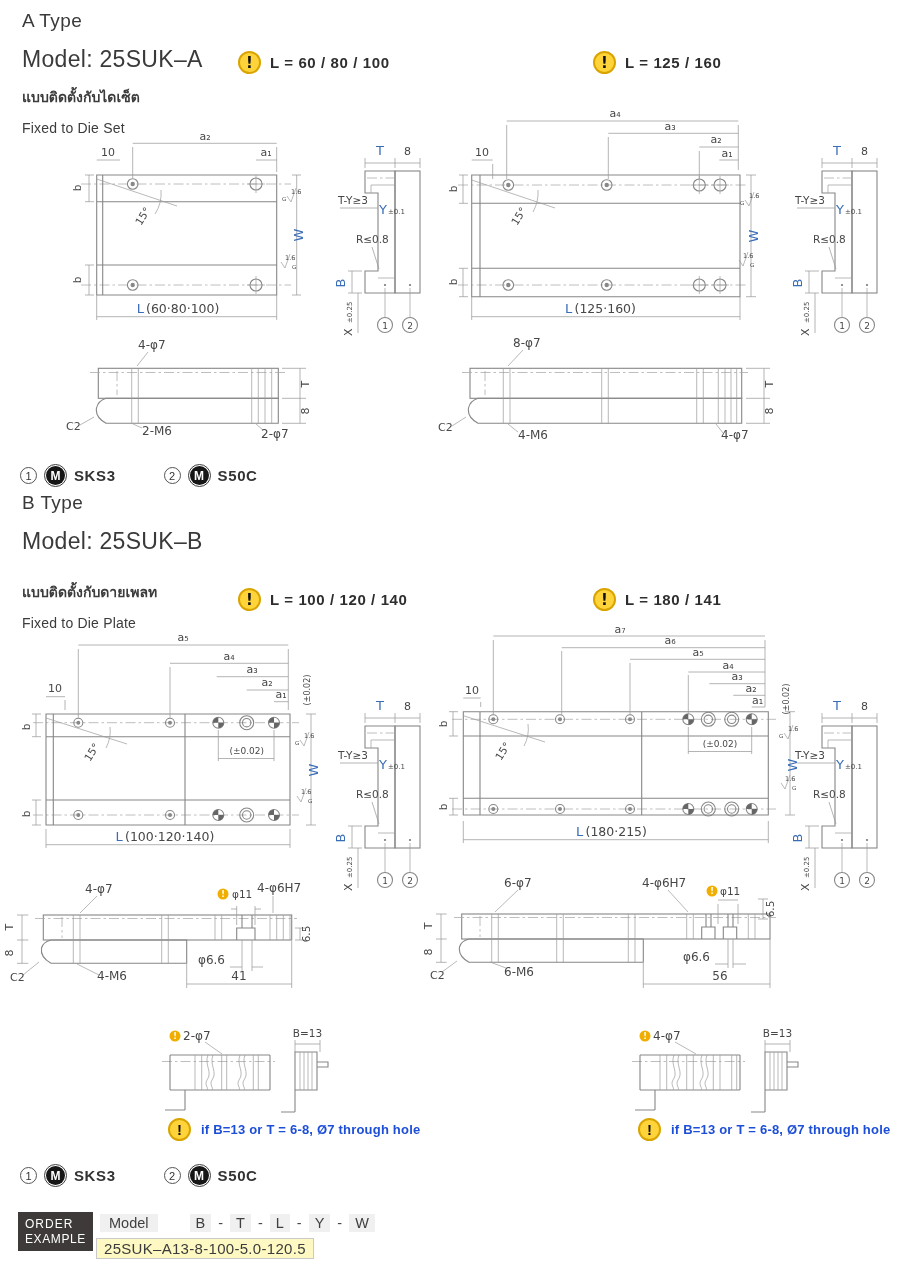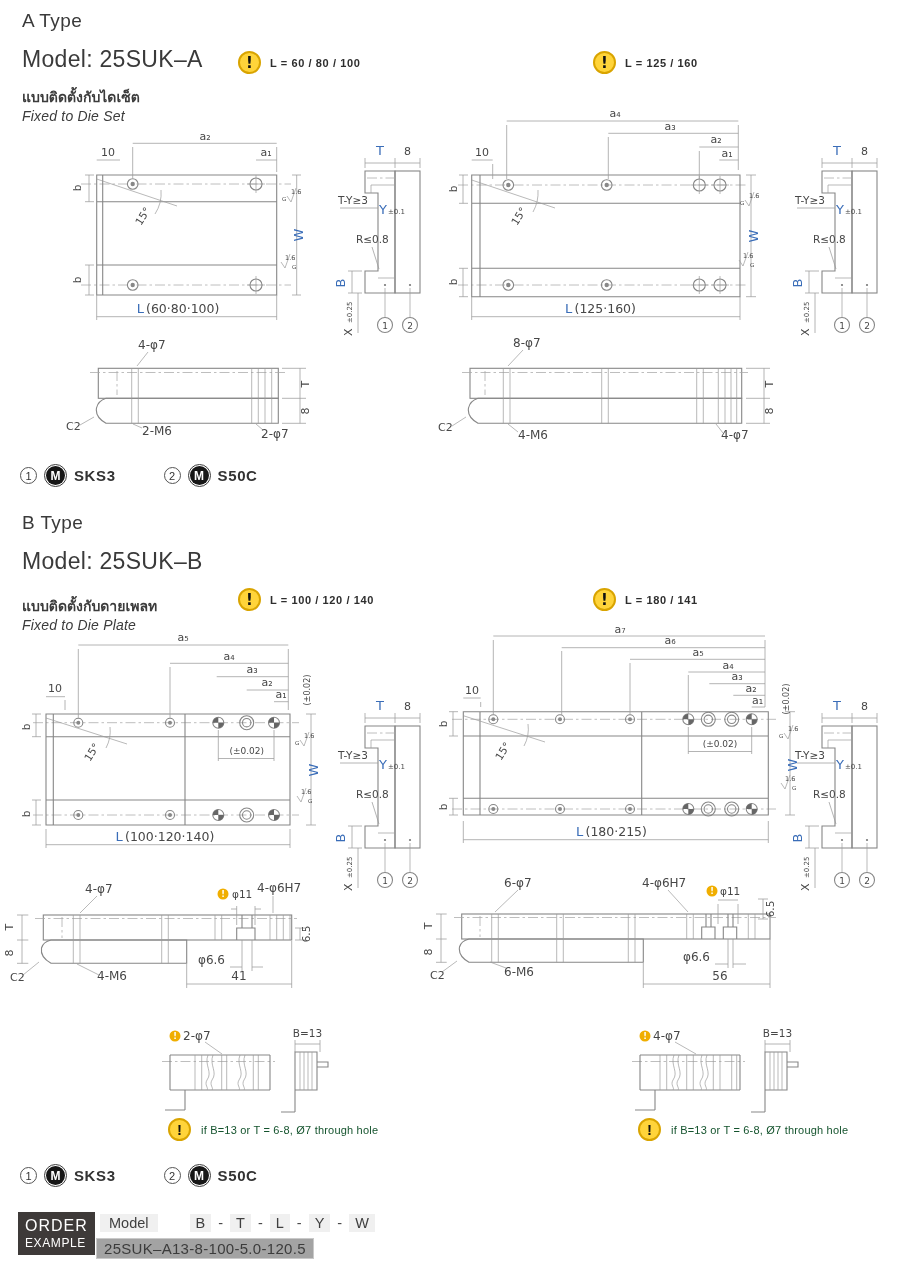--- a/index.html
+++ b/index.html
@@ -4,50 +4,50 @@
 <style>
   * { margin:0; padding:0; box-sizing:border-box; }
   html,body { background:#fff; }
   body { width:911px; height:1278px; position:relative; overflow:hidden;
          font-family:"Liberation Sans",sans-serif; color:#3c3c3c; }
   .abs { position:absolute; }
 
   .type-title { font-size:19px; color:#3a3a3a; letter-spacing:.4px; }
   .model-title { font-size:23px; color:#3a3a3a; margin-top:14px; letter-spacing:.3px; }
   .sub-th { font-size:14px; font-weight:bold; margin-top:13px; font-family:"DejaVu Sans",sans-serif; }
-  .sub-en { font-size:14px; margin-top:0; letter-spacing:.2px;font-style:italic; }
+  .sub-en { font-size:14px; margin-top:12px; letter-spacing:.2px; }
 
   .warn { display:flex; align-items:center; gap:9px; }
   .warn-ic { width:23px; height:23px; border-radius:50%; background:#ffd43a; border:2px solid #d9a400;
              color:#111; font-weight:bold; font-size:15px; display:flex; align-items:center; justify-content:center;
              font-family:"DejaVu Sans",sans-serif; }
-  .warn-tx { font-size:11px; font-weight:bold; color:#2e2e2e; letter-spacing:.6px; }
+  .warn-tx { font-size:15px; font-weight:bold; color:#2e2e2e; letter-spacing:.6px; }
 
   .mat-row { display:flex; align-items:center; gap:7px; font-size:15px; color:#333; }
   .mat-num { width:17px; height:17px; border:1px solid #555; border-radius:50%; font-size:11px;
              display:flex; align-items:center; justify-content:center; color:#333; }
   .mat-m { width:19px; height:19px; border-radius:50%; background:#161616; color:#fff; font-weight:bold;
            font-size:12px; display:flex; align-items:center; justify-content:center;
            outline:1.5px solid #3c3c3c; outline-offset:1.5px; margin:0 2px; }
   .mat-code { letter-spacing:.6px;font-weight:bold; }
   .mat-gap { width:34px; }
 
   .note { display:flex; align-items:center; gap:10px; }
   .note-ic { width:23px; height:23px; border-radius:50%; background:#ffd43a; border:2px solid #d9a400;
              color:#111; font-weight:bold; font-size:15px; display:flex; align-items:center; justify-content:center; }
-  .note-tx { font-size:11px; font-weight:normal; color:#14532d; letter-spacing:.2px; }
+  .note-tx { font-size:13px; font-weight:bold; color:#1d4ed8; letter-spacing:.2px; }
 
   .order-box { background:#3e3a39; color:#fff; padding:5px 7px; }
-  .order-l1 { font-size:16px; letter-spacing:1px; }
+  .order-l1 { font-size:12px; letter-spacing:1px; }
   .order-l2 { font-size:12px; letter-spacing:.6px; margin-top:1px; }
   .order-row { display:flex; align-items:center; gap:7px; font-size:14.5px; color:#3f3f3f; }
   .chip { background:#f0f0f0; padding:1px 9px; }
   .chip-s { background:#f0f0f0; padding:1px 6px; }
   .order-sep { color:#4a4a4a; }
-  .ex-box { border:1px solid #c9c9c9; background:#a3a3a3; padding:1px 7px; font-size:15px; color:#3c3c3c;
+  .ex-box { border:1px solid #c9c9c9; background:#fef9c3; padding:1px 7px; font-size:15px; color:#3c3c3c;
             letter-spacing:.3px; }
 
   svg { overflow:visible; }
   svg text { font-family:"DejaVu Sans","Liberation Sans",sans-serif; fill:#474747; }
   .o  { stroke:#878787; stroke-width:1.1; fill:none; }
   .th { stroke:#9b9b9b; stroke-width:.7; fill:none; }
   .d  { stroke:#9b9b9b; stroke-width:.75; fill:none; }
   .c  { stroke:#a8a8a8; stroke-width:.75; fill:none; stroke-dasharray:10 3 2.5 3; }
   .t11 { font-size:11px; } .t10 { font-size:10.5px; } .t12 { font-size:12px; }
   .t9 { font-size:9px; } .t8 { font-size:8px; } .t7 { font-size:7px; }
@@ -236,24 +236,24 @@
 <div class="abs mat-row" style="left:20px;top:466px">
   <span class="mat-num">1</span>
   <span class="mat-m">M</span>
   <span class="mat-code">SKS3</span>
   <span class="mat-gap"></span>
   <span class="mat-num">2</span>
   <span class="mat-m">M</span>
   <span class="mat-code">S50C</span>
 </div>
 
-<div class="abs" style="left:22px;top:512px">
+<div class="abs" style="left:22px;top:492px">
   <div class="type-title">B Type</div>
   <div class="model-title">Model: 25SUK–B</div>
-  <div class="sub-th" style="margin-top:20px">แบบติดตั้งกับดายเพลท</div>
+  <div class="sub-th" style="margin-top:26px">แบบติดตั้งกับดายเพลท</div>
   <div class="sub-en">Fixed to Die Plate</div>
 </div>
 <div class="abs warn" style="left:238px;top:588px">
   <span class="warn-ic">!</span>
   <span class="warn-tx">L = 100 / 120 / 140</span>
 </div>
 <div class="abs warn" style="left:593px;top:588px">
   <span class="warn-ic">!</span>
   <span class="warn-tx">L = 180 / 141</span>
 </div>

